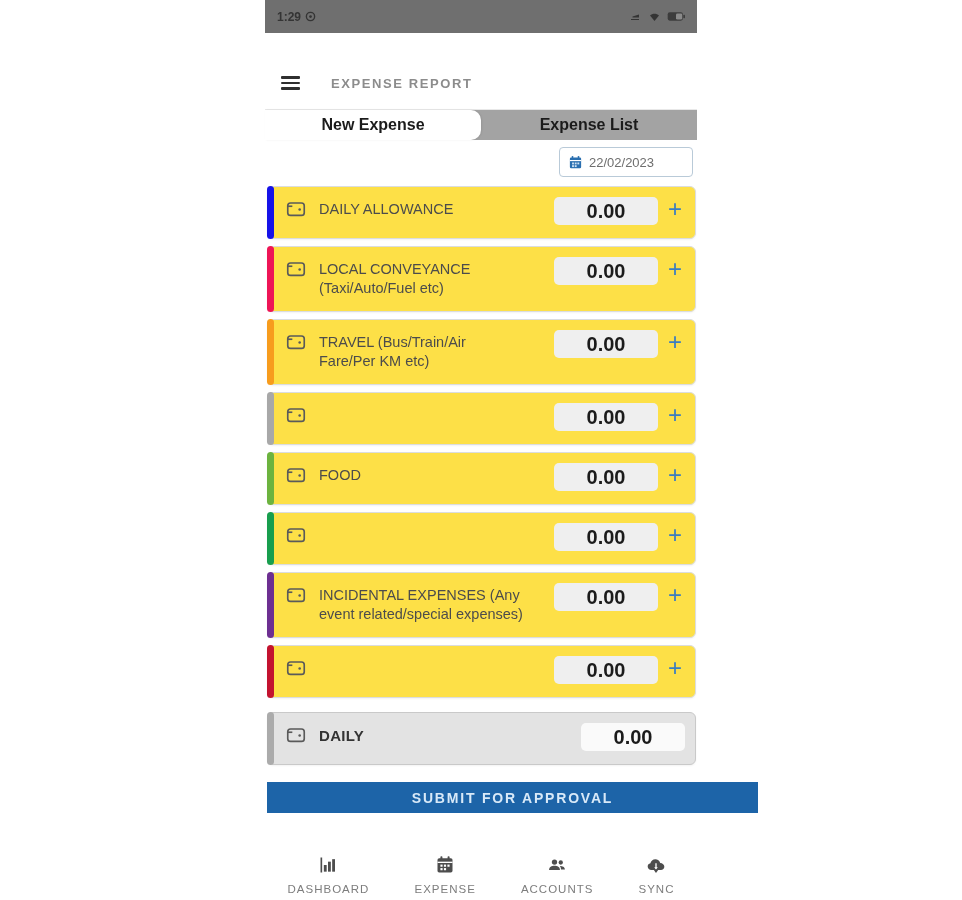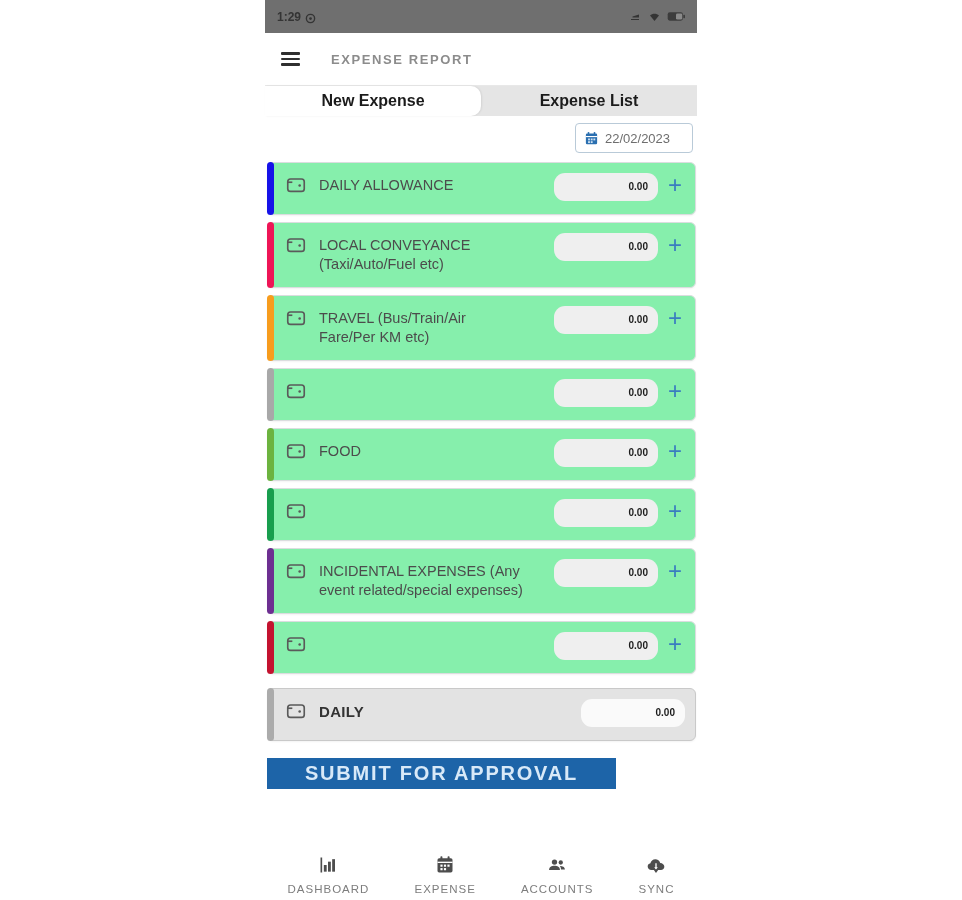--- a/index.html
+++ b/index.html
@@ -2,62 +2,62 @@
 <html><head>
 <meta charset="utf-8">
 <style>
   * { margin:0; padding:0; box-sizing:border-box; }
   html,body { background:#ffffff; }
   body { width:962px; height:900px; overflow:hidden; font-family:"Liberation Sans", sans-serif; }
   .phone { position:relative; width:432px; height:900px; margin-left:265px; background:#ffffff; }
 
   
   .status-bar { height:33px; background:#6f6f6f; display:flex; align-items:center; justify-content:space-between; padding:0 12px; }
-  .status-left { display:flex; align-items:flex-end; gap:4px; color:#343434; font-size:12px; font-weight:700; }
+  .status-left { display:flex; align-items:center; gap:4px; color:#343434; font-size:12px; font-weight:700; }
   .status-right { display:flex; align-items:center; gap:6px; }
 
   
-  .app-header { height:52px; display:flex; align-items:center; padding:0 16px; background:#fff; }
+  .app-header { height:52px; display:flex; align-items:center; padding:0 16px; background:#fff;margin-top:24px; }
   .hamburger { width:19px; display:flex; flex-direction:column; gap:3px; cursor:pointer; }
   .hamburger span { display:block; height:2.5px; background:#2f2f2f; border-radius:1px; }
   .app-title { margin-left:31px; font-size:13px; letter-spacing:1.6px; color:#8c8c8c; font-weight:600; }
 
   
-  .tab-bar { height:31px; display:flex; background:#e5e5e5; border-top:1px solid #e8e8e8; }
+  .tab-bar { height:31px; display:flex; background:#a3a3a3; border-top:1px solid #e8e8e8; }
   .tab { flex:1; display:flex; align-items:center; justify-content:center; font-size:16px; color:#1b1b1b; cursor:pointer; }
   .tab.active { background:#ffffff; border-radius:0 10px 10px 0; font-weight:700; box-shadow:1px 0 2px rgba(0,0,0,.08); }
   .tab.inactive { font-weight:600; }
 
   
   .date-row { display:flex; justify-content:flex-end; padding:7px 4px 9px 0; }
-  .date-field { width:118px; height:30px; border:1px solid #b9cad8; border-radius:4px; background:#fff;
+  .date-field { width:134px; height:30px; border:1px solid #b9cad8; border-radius:4px; background:#fff;
                 display:flex; align-items:center; gap:6px; padding:0 8px; cursor:pointer; }
   .date-field .date-text { font-size:13px; color:#6e6e6e; }
 
   
   .list { padding:0 1px 0 2px; }
-  .card { position:relative; background:#86efac; border:1px solid #dbdddf; border-radius:6px; margin-bottom:7px;
+  .card { position:relative; background:#fde047; border:1px solid #dbdddf; border-radius:6px; margin-bottom:7px;
           display:flex; align-items:flex-start; padding:13px 10px 13px 0; box-shadow:0 1px 2px rgba(0,0,0,.05); }
   .accent { position:absolute; left:-1px; top:-1px; bottom:-1px; width:7px; border-radius:5px; }
   .wallet { margin:-2px 12px 0 17px; color:#5a5a5a; flex:0 0 auto; }
   .card .label { width:205px; font-size:14.5px; line-height:19px; color:#4c4c4c; font-weight:500;
                  overflow-wrap:anywhere; }
   .card .right { margin-left:auto; display:flex; align-items:flex-start; gap:7px; margin-top:-3px; }
-  .amount { width:104px; height:28px; background:#efefef; border-radius:11px; border:none;
-            text-align:right; padding:0 10px; font-size:10px; font-weight:700; color:#1b1b1b; line-height:28px; }
+  .amount { width:104px; height:28px; background:#efefef; border-radius:5px; border:none;
+            text-align:center; padding:0 10px; font-size:20px; font-weight:700; color:#1b1b1b; line-height:28px; }
   .plus { width:20px; font-size:24px; font-weight:400; color:#3a7dc0; line-height:24px; text-align:center; cursor:pointer; }
 
   
   .total-card { margin-top:14px; background:#e3e3e3; border-color:#c9c9c9; }
   .total-card .amount { background:#fafafa; font-weight:700; }
   .total-card .label { font-weight:700; color:#333; font-size:15px; letter-spacing:.3px; }
 
   
-  .submit-btn { margin:10px 1px 0 2px; height:31px; background:#1d64a8; color:#d8e9f8; border:none; width:349px;
-                font-family:"Liberation Sans", sans-serif; font-size:20px; font-weight:600; letter-spacing:1.8px; cursor:pointer; }
+  .submit-btn { margin:10px 1px 0 2px; height:31px; background:#1d64a8; color:#d8e9f8; border:none; width:491px;
+                font-family:"Liberation Sans", sans-serif; font-size:14px; font-weight:600; letter-spacing:1.8px; cursor:pointer; }
 
   
   .bottom-nav { position:absolute; left:0; right:0; bottom:5px; display:flex; justify-content:space-around; align-items:flex-end; }
   .nav-item { display:flex; flex-direction:column; align-items:center; gap:8px; cursor:pointer; }
   .nav-item svg { color:#4d4d4d; }
   .nav-label { font-size:11.5px; letter-spacing:1px; color:#7d7d7d; font-weight:500; }
 </style>
 </head>
 <body>
 

